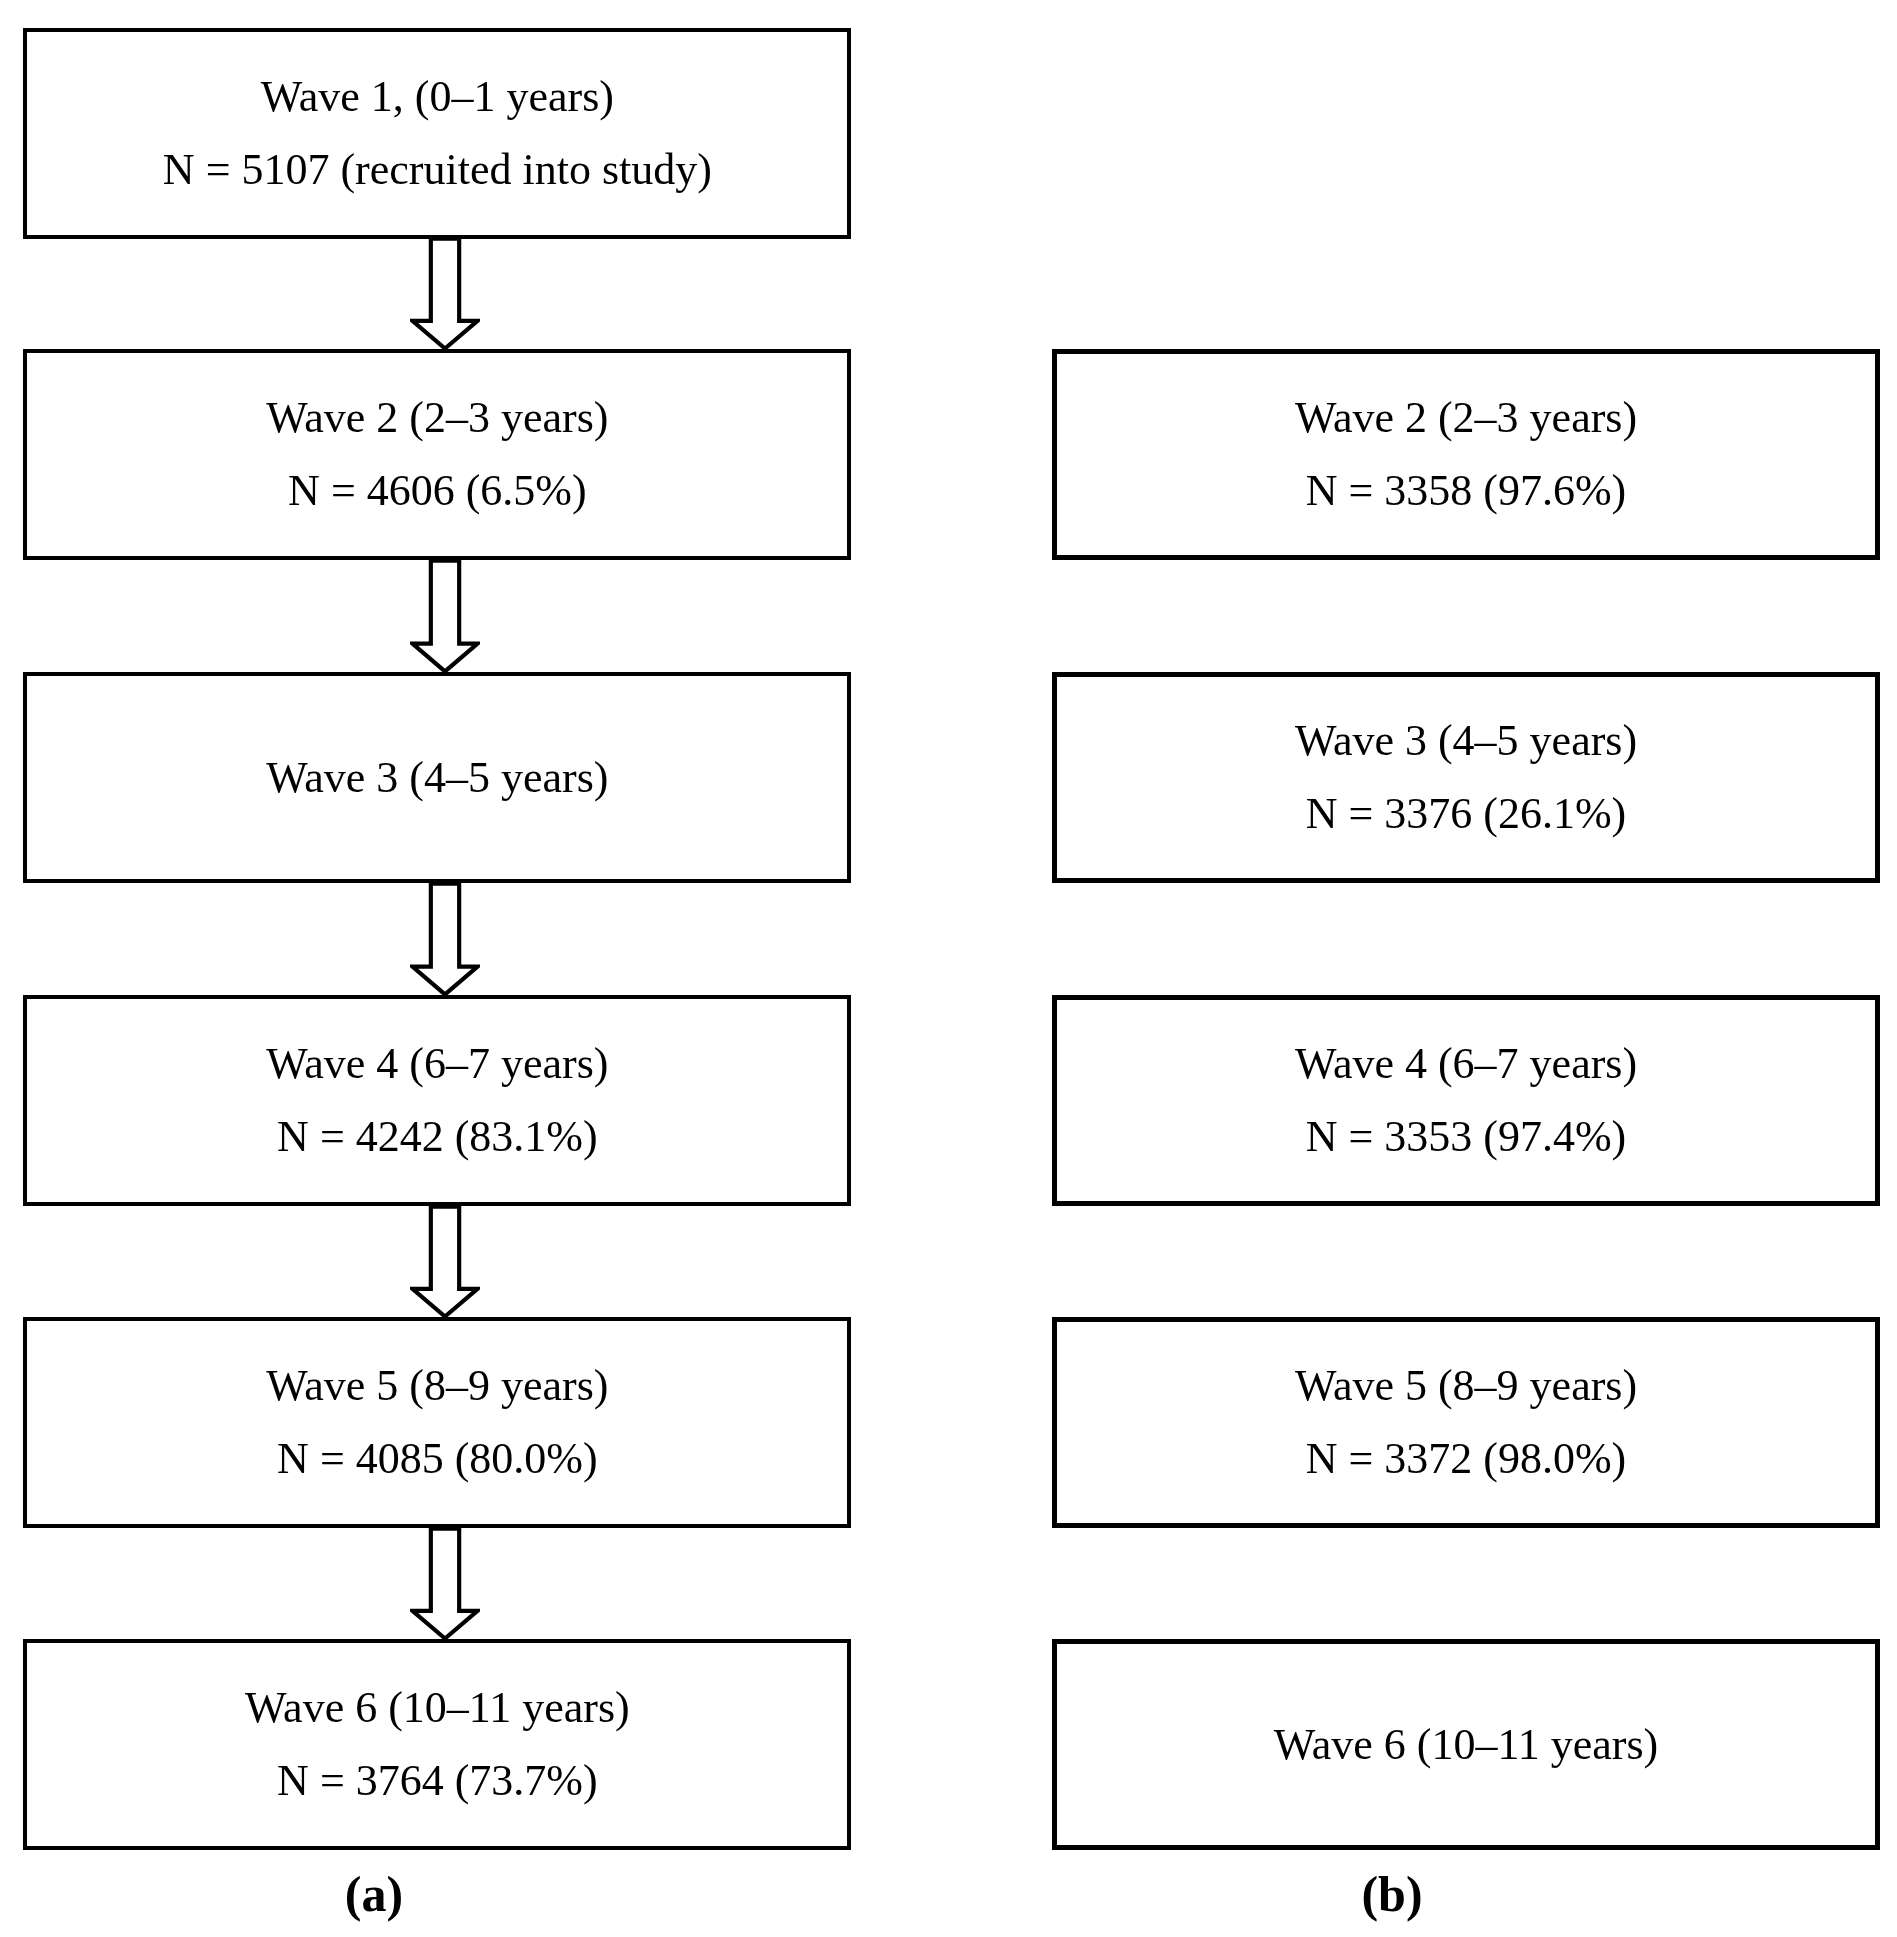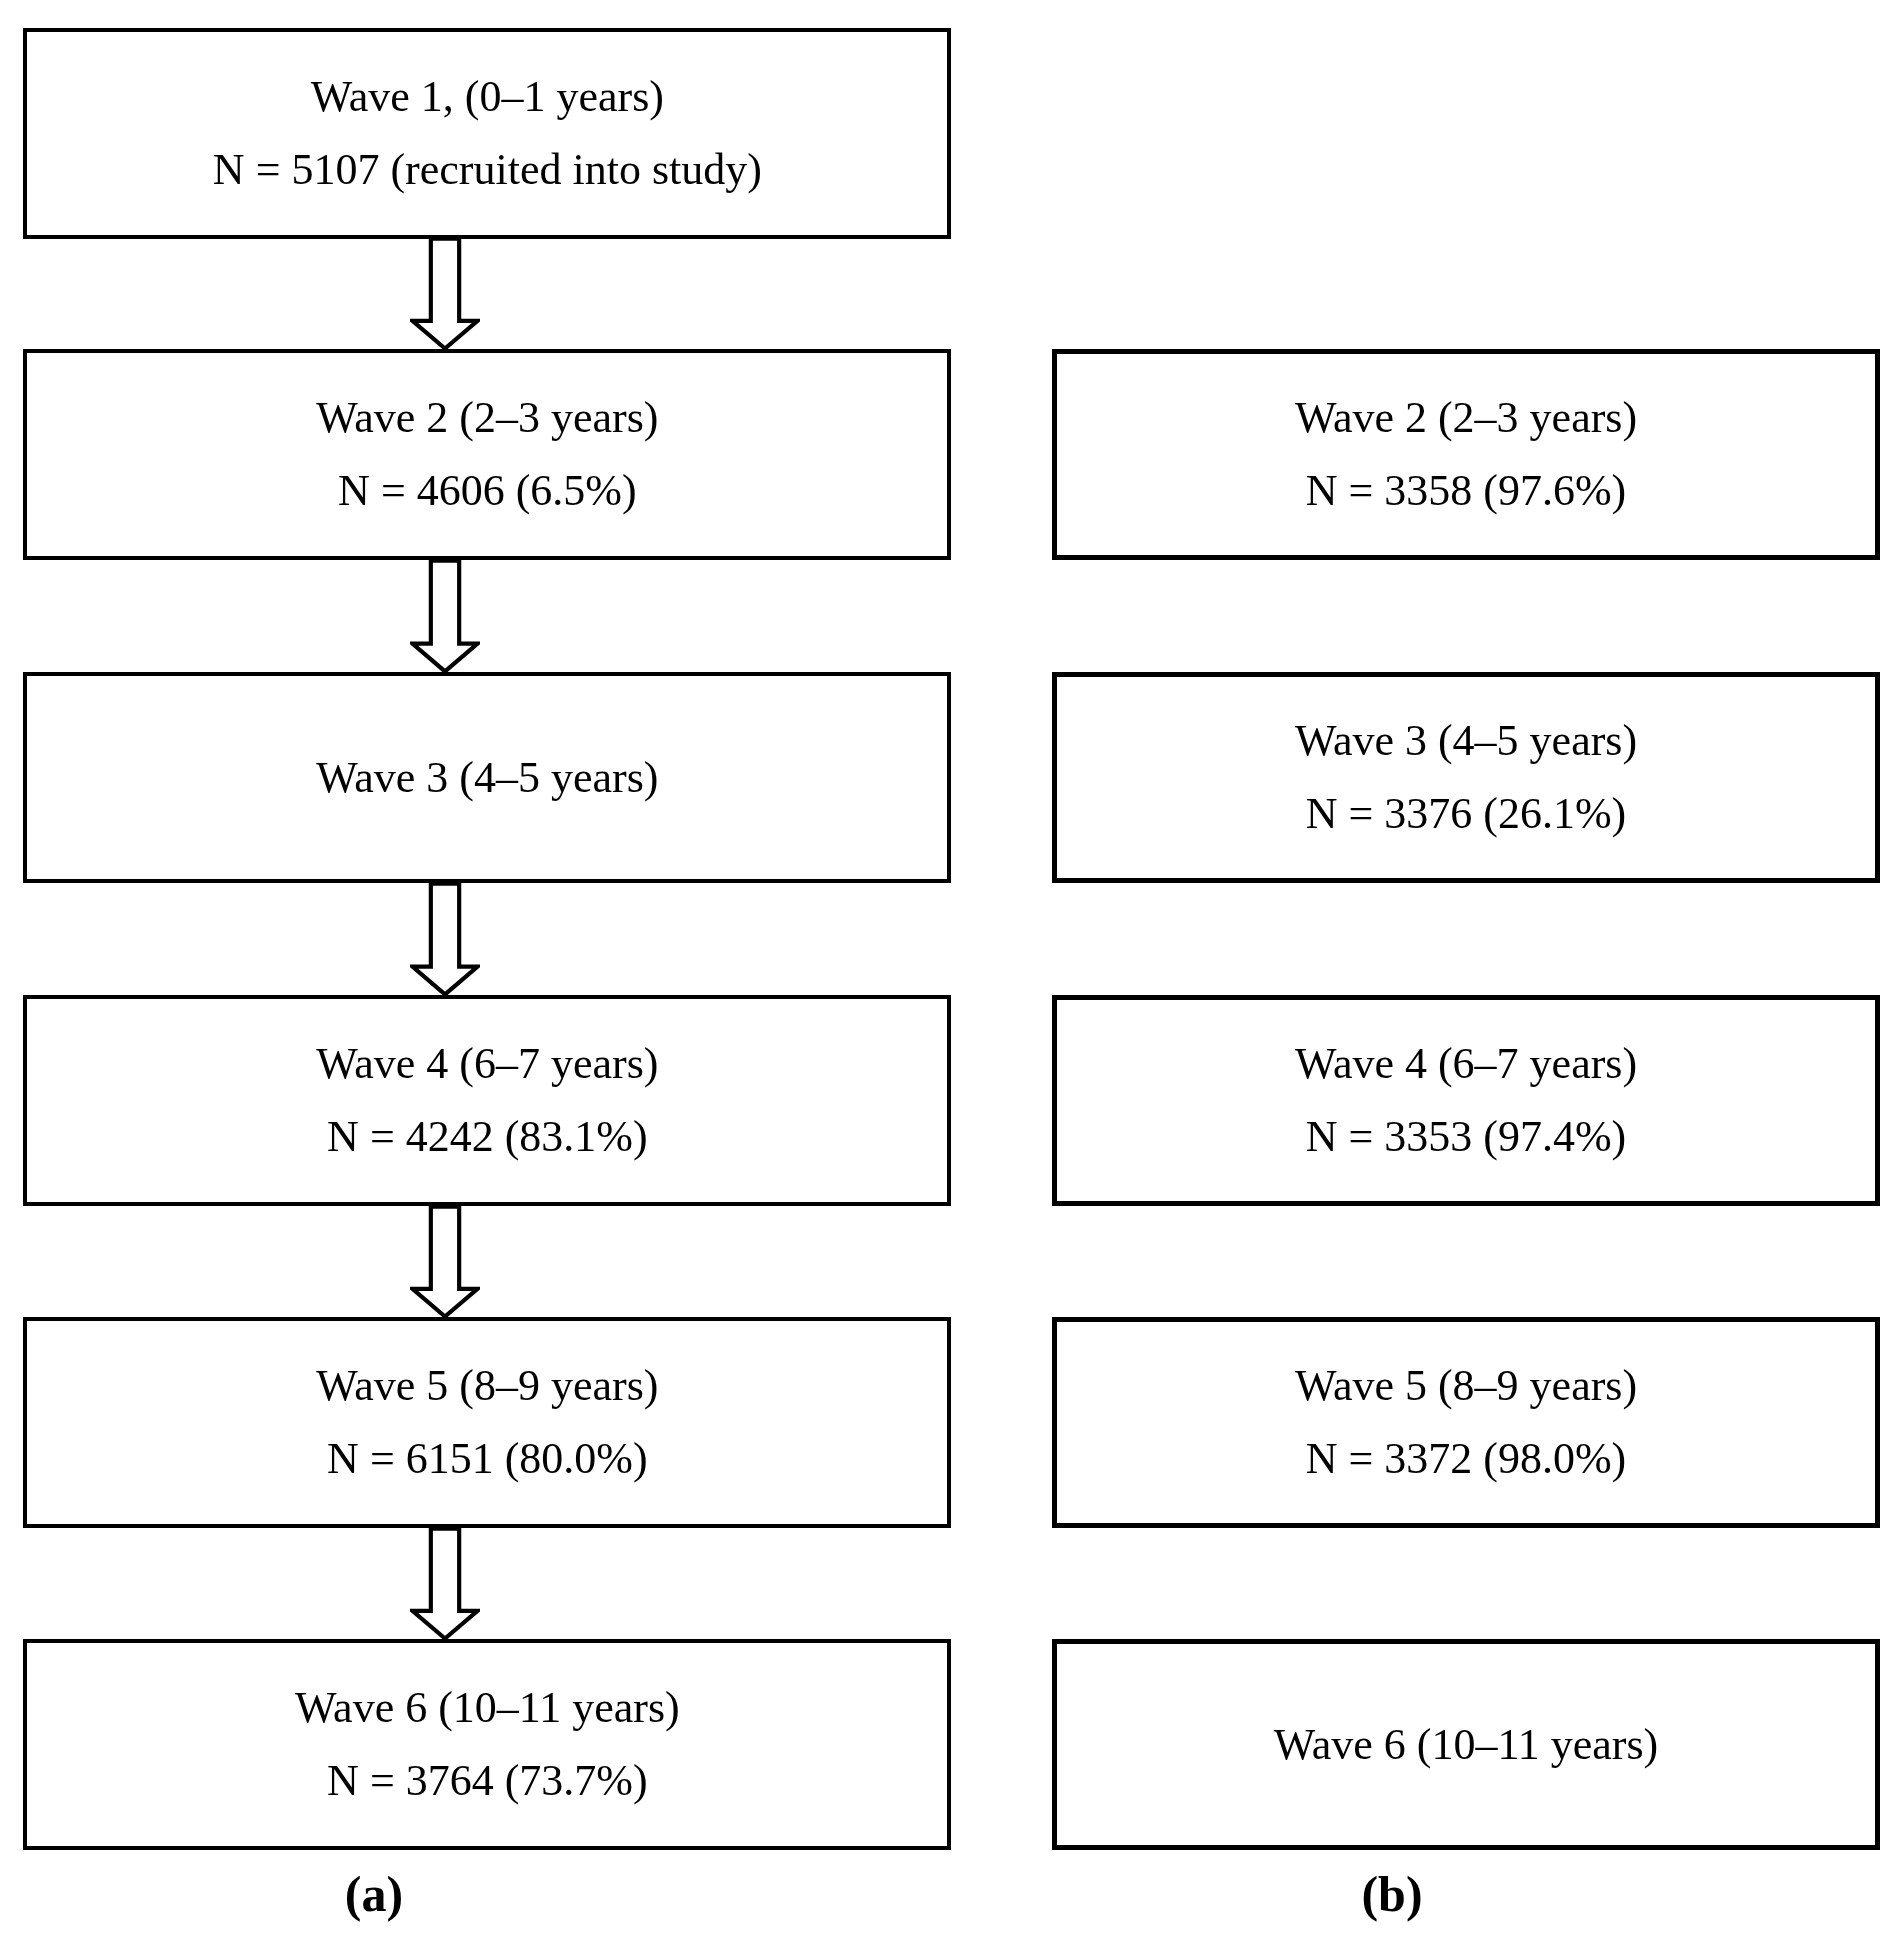--- a/index.html
+++ b/index.html
@@ -26,21 +26,21 @@
     background: #ffffff;
     display: flex;
     flex-direction: column;
     justify-content: center;
     align-items: center;
     gap: 25px;
     text-align: center;
   }
   .col-a {
     left: 23.4px;
-    width: 928px;
+    width: 828px;
     border: 4.2px solid #000000;
     text-align: center;
   }
   .col-b {
     left: 1052px;
     width: 828px;
     border: 5px solid #000000;
   }
   .box .line {
     font-size: 44px;
@@ -100,21 +100,21 @@
     <div class="line">Wave 4 (6–7 years)</div>
     <div class="line">N = 4242 (83.1%)</div>
   </div>
 
   <svg class="arrow" style="top:1205px;height:114px" viewBox="0 0 84 136" preserveAspectRatio="none">
     <polygon points="25,2 59,2 59,100 81,100 42,133 3,100 25,100" fill="#ffffff" stroke="#000000" stroke-width="5"></polygon>
   </svg>
 
   <div class="box col-a" style="top:1317px">
     <div class="line">Wave 5 (8–9 years)</div>
-    <div class="line">N = 6151 (80.0%)</div>
+    <div class="line">N = 4085 (80.0%)</div>
   </div>
 
   <svg class="arrow" style="top:1527px;height:114px" viewBox="0 0 84 136" preserveAspectRatio="none">
     <polygon points="25,2 59,2 59,100 81,100 42,133 3,100 25,100" fill="#ffffff" stroke="#000000" stroke-width="5"></polygon>
   </svg>
 
   <div class="box col-a" style="top:1639px">
     <div class="line">Wave 6 (10–11 years)</div>
     <div class="line">N = 3764 (73.7%)</div>
   </div>

